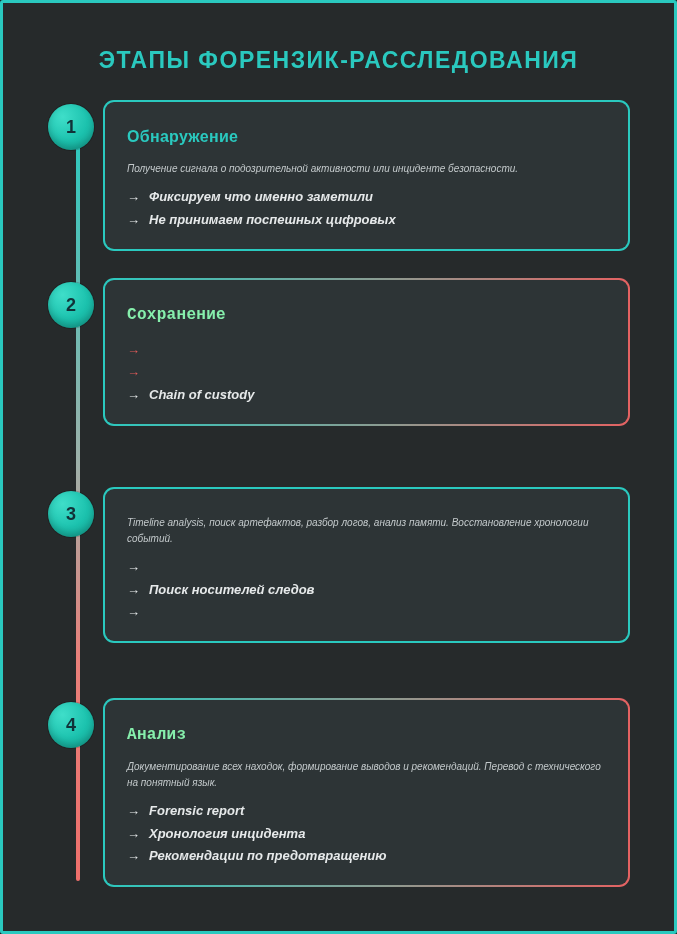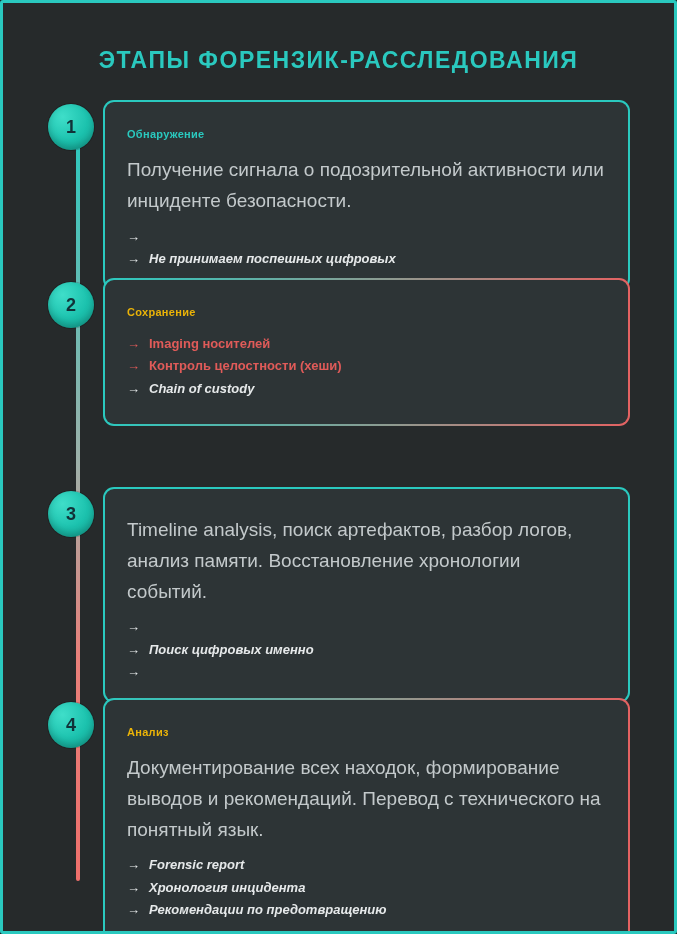--- a/index.html
+++ b/index.html
@@ -63,28 +63,29 @@
   .accent-teal .card{background:var(--teal);}
   .accent-red  .card{background:linear-gradient(90deg,var(--teal) 0%,#8f9a90 55%,var(--red) 100%);}
 
   .card-inner{
     background:var(--card-bg);
     border-radius:9px;
     padding:26px 24px 18px 22px;
     min-height:144px;
   }
 
-  .card-title{font-size:11px;font-weight:bold;margin-bottom:15px;letter-spacing:.3px;}
+  .card-title{font-size:16px;font-weight:bold;margin-bottom:15px;letter-spacing:.3px;}
   .accent-teal .card-title{color:var(--teal);}
-  .accent-red  .card-title{color:#eab308;}
+  .accent-red  .card-title{color:#86efac;font-family:Liberation Mono, monospace;}
 
   .card-desc{
     color:var(--desc);
-    font-size:19px;line-height:1.62;
+    font-size:10px;line-height:1.62;
     margin-bottom:9px;
+    font-style:italic;
   }
 
   .bullets{display:block;}
   .bullet{font-size:13px;line-height:1.72;display:flex;align-items:baseline;}
   .bullet .arrow{margin-right:9px;}
   .bullet-default{color:var(--bullet);font-style:italic;font-weight:600;}
   .bullet-accent{color:#e05b59;font-weight:bold;font-style:normal;}
 </style>
 </head>
 <body>
@@ -97,45 +98,44 @@
     <div class="badge">
       <span class="num">1</span>
     </div>
     <div class="card">
       <div class="card-inner">
         <div class="card-title">Обнаружение</div>
         <div class="card-desc">Получение сигнала о подозрительной активности или инциденте безопасности.</div>
         <div class="bullets">
               <div class="bullet bullet-default">
                 <span class="arrow">→</span>
+                <span>Фиксируем что именно заметили</span>
               </div>
               <div class="bullet bullet-default">
                 <span class="arrow">→</span>
                 <span>Не принимаем поспешных цифровых</span>
               </div>
             </div>
       </div>
     </div>
   </div>
 
   <div class="stage accent-red">
     <div class="badge">
       <span class="num">2</span>
     </div>
     <div class="card">
       <div class="card-inner">
         <div class="card-title">Сохранение</div>
         <div class="bullets">
               <div class="bullet bullet-accent">
                 <span class="arrow">→</span>
-                <span>Imaging носителей</span>
               </div>
               <div class="bullet bullet-accent">
                 <span class="arrow">→</span>
-                <span>Контроль целостности (хеши)</span>
               </div>
               <div class="bullet bullet-default">
                 <span class="arrow">→</span>
                 <span>Chain of custody</span>
               </div>
             </div>
       </div>
     </div>
   </div>
 
@@ -145,21 +145,21 @@
     </div>
     <div class="card">
       <div class="card-inner">
         <div class="card-desc">Timeline analysis, поиск артефактов, разбор логов, анализ памяти. Восстановление хронологии событий.</div>
         <div class="bullets">
               <div class="bullet bullet-default">
                 <span class="arrow">→</span>
               </div>
               <div class="bullet bullet-default">
                 <span class="arrow">→</span>
-                <span>Поиск цифровых именно</span>
+                <span>Поиск носителей следов</span>
               </div>
               <div class="bullet bullet-default">
                 <span class="arrow">→</span>
               </div>
             </div>
       </div>
     </div>
   </div>
 
   <div class="stage accent-red">

